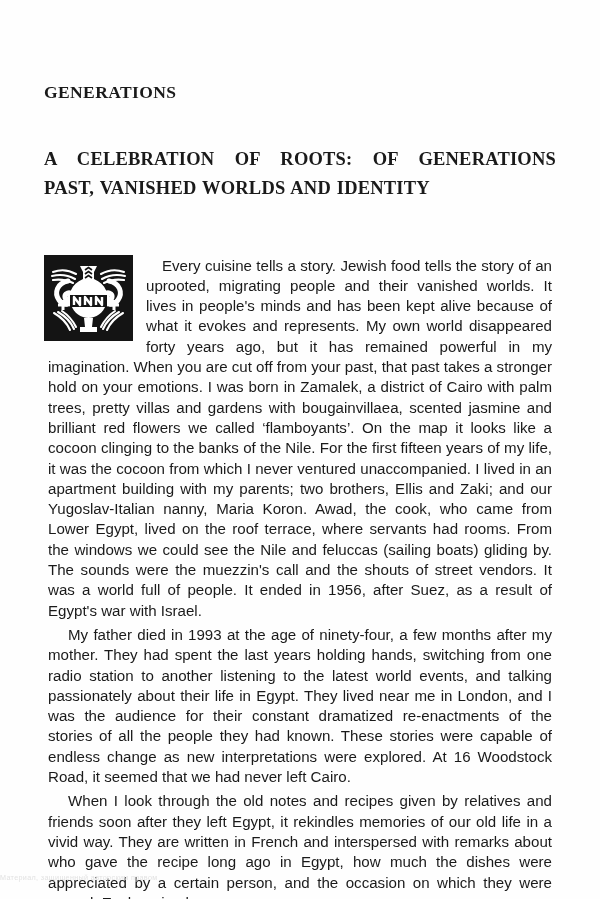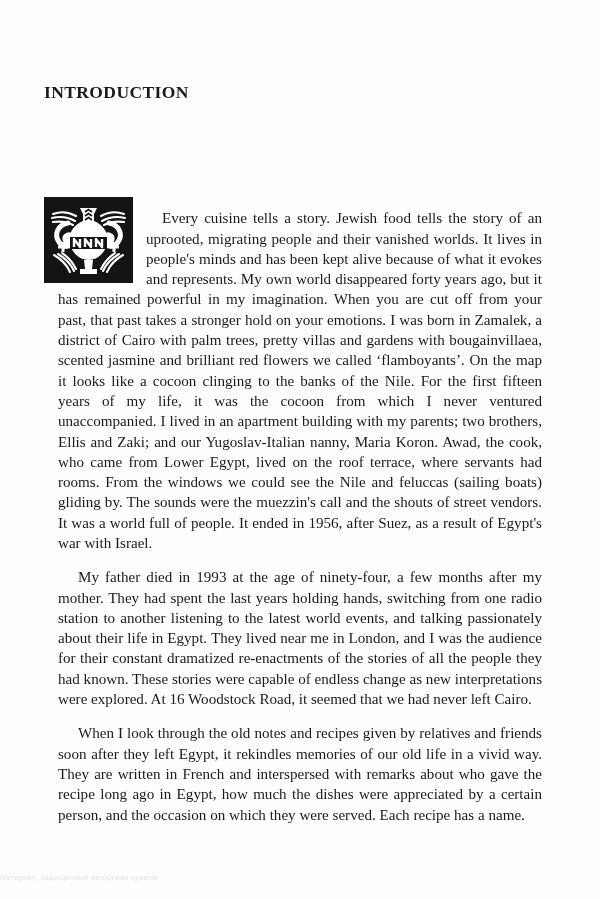--- a/index.html
+++ b/index.html
@@ -59,26 +59,26 @@
   }
   .vignette {
     float: left;
     width: 89px;
     height: 86px;
     margin: 3px 13px 0 0;
     shape-outside: margin-box;
   }
   .vignette svg { display: block; }
   p.body {
-    margin: 14px;
+    margin: 4px;
     font-size: 15.1px;
     line-height: 20.3px;
     text-align: justify;
     text-align-last: left;
-    font-family: Liberation Serif, serif;
+    font-family: Liberation Sans, sans-serif;
     hyphens: none;
   }
   p.body.indent {
     text-indent: 20px;
   }
   p.body.first {
     text-indent: 16px;
   }
   .watermark {
     position: absolute;
@@ -93,23 +93,25 @@
     user-select: none;
   }
 </style>
 </head>
 <body>
 
 <div class="page">
 
   <div class="content">
 
-    <h1 class="section-label">INTRODUCTION</h1>
+    <h1 class="section-label">GENERATIONS</h1>
 
     <h2 class="chapter-title">
+      <span class="line1">A CELEBRATION OF ROOTS: OF GENERATIONS</span>
+      <span class="line2">PAST, VANISHED WORLDS AND IDENTITY</span>
     </h2>
 
     <div class="body-block">
 
       <div class="vignette">
         <svg width="89" height="86" viewBox="0 0 89 86" xmlns="http://www.w3.org/2000/svg">
           <rect x="0" y="0" width="89" height="86" fill="#141414"></rect>
 
           <path d="M24 26 C13 28 10 38 15 45 C19 51 28 50 30 45 C32 40 26 36 22 39 C20 41 21 45 24 45 C26 45 27 43 26 42" fill="none" stroke="#ffffff" stroke-width="5" stroke-linecap="round"></path>
 

